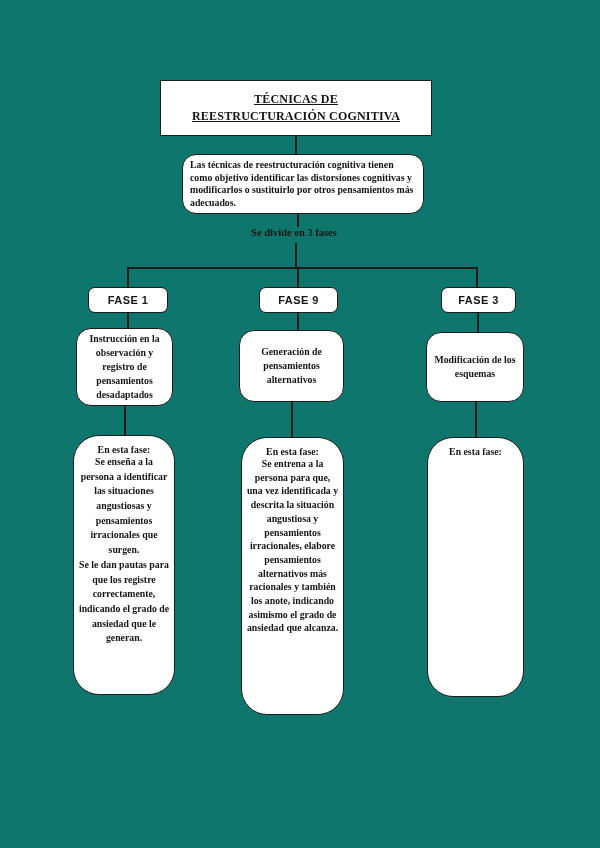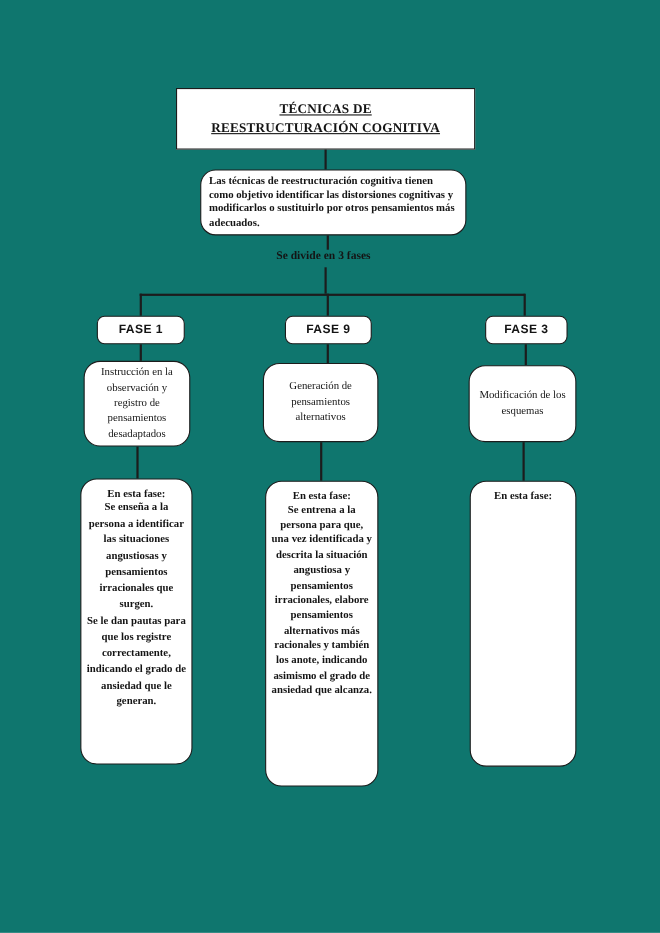--- a/index.html
+++ b/index.html
@@ -50,29 +50,29 @@
     font-weight: bold; font-size: 11px; letter-spacing: 0.4px;
   }
   .fase1 { left: 88px;  top: 287px; width: 80px; height: 26px; }
   .fase2 { left: 259px; top: 287px; width: 79px; height: 26px; }
   .fase3 { left: 441px; top: 287px; width: 75px; height: 26px; }
 
   .summary-box {
     border-radius: 15px;
     display: flex; align-items: center; justify-content: center;
     text-align: center;
-    font-weight: normal; font-size: 9.8px; line-height: 1.42;
+    font-weight: bold; font-size: 9.8px; line-height: 1.42;
     padding: 4px 6px;
   }
   .sum1 { left: 76px;  top: 328px; width: 97px;  height: 78px; }
   .sum2 { left: 239px; top: 330px; width: 105px; height: 72px; }
   .sum3 { left: 426px; top: 332px; width: 98px;  height: 70px; }
 
   .detail-box {
-    border-radius: 15px;
+    border-radius: 26px;
     text-align: center;
     font-weight: bold; font-size: 9.8px;
     padding: 8px 4px;
   }
   .det1 { left: 73px;  top: 435px; width: 102px; height: 260px; }
   .det2 { left: 241px; top: 437px; width: 103px; height: 278px; }
   .det3 { left: 427px; top: 437px; width: 97px;  height: 260px; }
   .det1 .detail-body { line-height: 1.5; }
   .det2 .detail-body { line-height: 1.4; }
   .det3 .detail-body { line-height: 1.45; }

